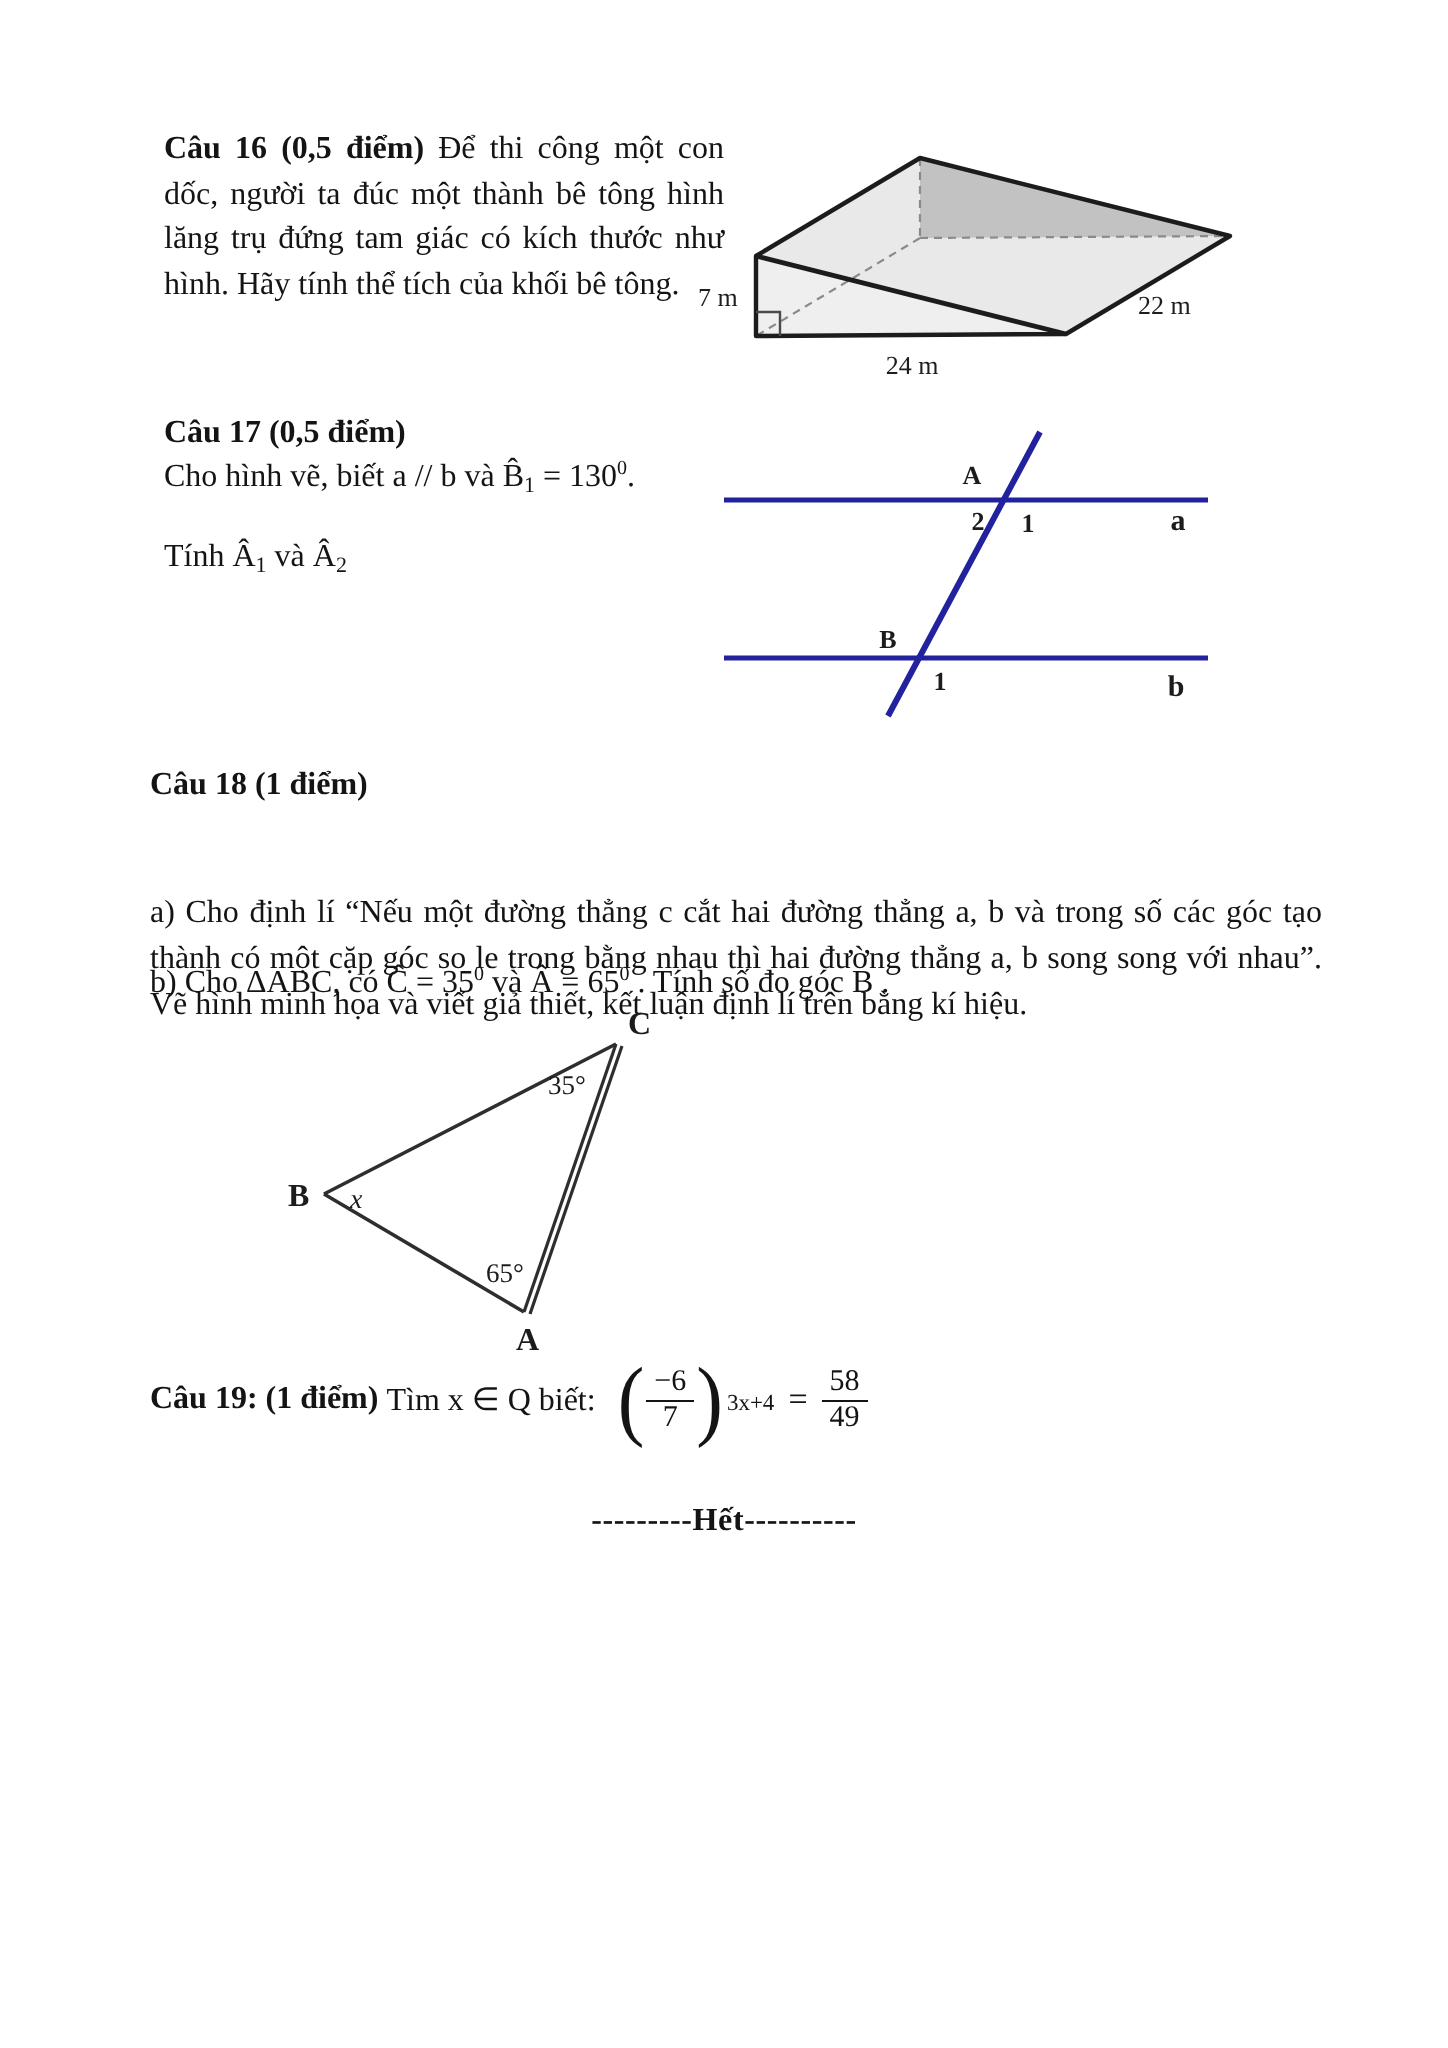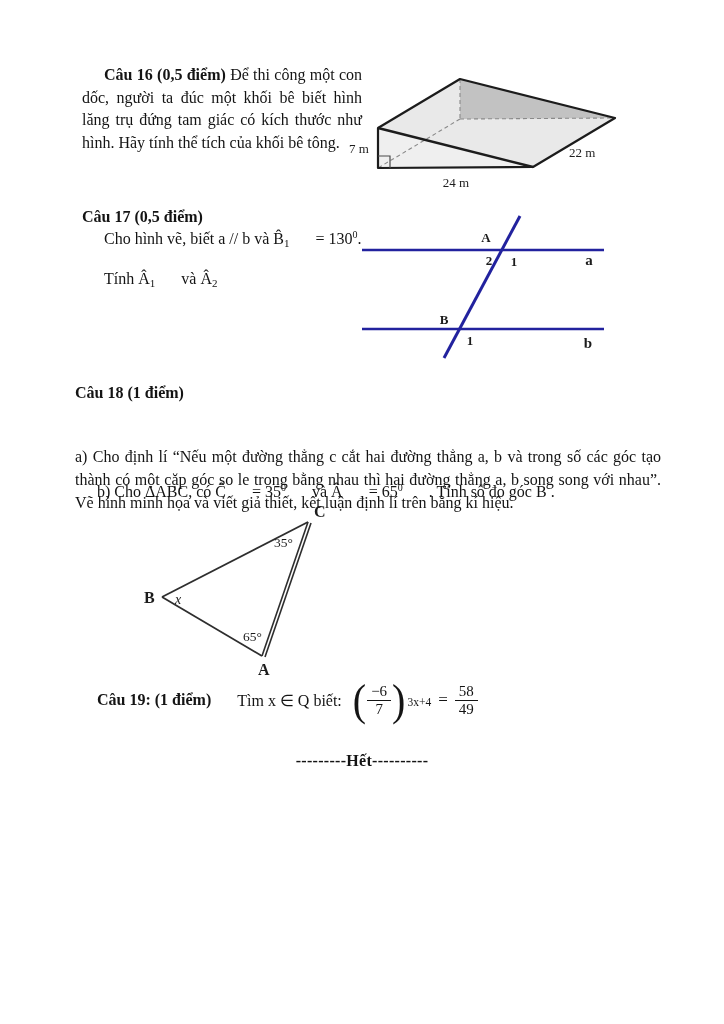--- a/index.html
+++ b/index.html
@@ -33,27 +33,27 @@
   svg text{font-family:"Liberation Serif", serif;}
   
   .formula{display:inline-flex;align-items:center;margin-left:6px;}
   .frac{display:inline-flex;flex-direction:column;align-items:center;
         font-size:15px;line-height:17px;vertical-align:middle;}
   .frac .num{border-bottom:1.2px solid #141414;padding:0 4px;}
   .frac .den{padding:0 4px;}
   .paren{font-size:40px;font-weight:400;line-height:0;transform:scaleY(1.12);margin:0 1px;}
   .expo{font-size:11.5px;position:relative;top:-17px;margin-left:1px;margin-top:38px;}
   .eqsign{margin:0 7px;font-size:17px;}
-  .sp{white-space:pre;margin-left:22px;}
+  .sp{white-space:pre;}
 </style>
 </head>
 <body>
 
 <div class="abs q16-block just">
-  <span class="b sp">Câu 16 (0,5 điểm) </span><span>Để thi công một con dốc, người ta đúc một khối bê biết hình lăng trụ đứng tam giác có kích thước như hình. Hãy tính thể tích của khối bê tông.</span>
+  <span class="b sp">Câu 16 (0,5 điểm) </span><span>Để thi công một con dốc, người ta đúc một thành bê tông hình lăng trụ đứng tam giác có kích thước như hình. Hãy tính thể tích của khối bê tông.</span>
 </div>
 
 <svg class="abs prism-fig" width="330" height="135" viewBox="0 0 330 135">
   <polygon points="40,68 122,19 277,58 195,107" fill="#e9e9e9" stroke="none"></polygon>
   <polygon points="122,19 277,58 122,59" fill="#c2c2c2" stroke="none"></polygon>
   <polygon points="40,68 40,108 195,107" fill="#efefef" stroke="none"></polygon>
   <g stroke="#8a8a8a" stroke-width="1.1" stroke-dasharray="4,3" fill="none">
     <line x1="122" y1="19" x2="122" y2="59"></line>
     <line x1="122" y1="59" x2="277" y2="58"></line>
     <line x1="122" y1="59" x2="40" y2="108"></line>

